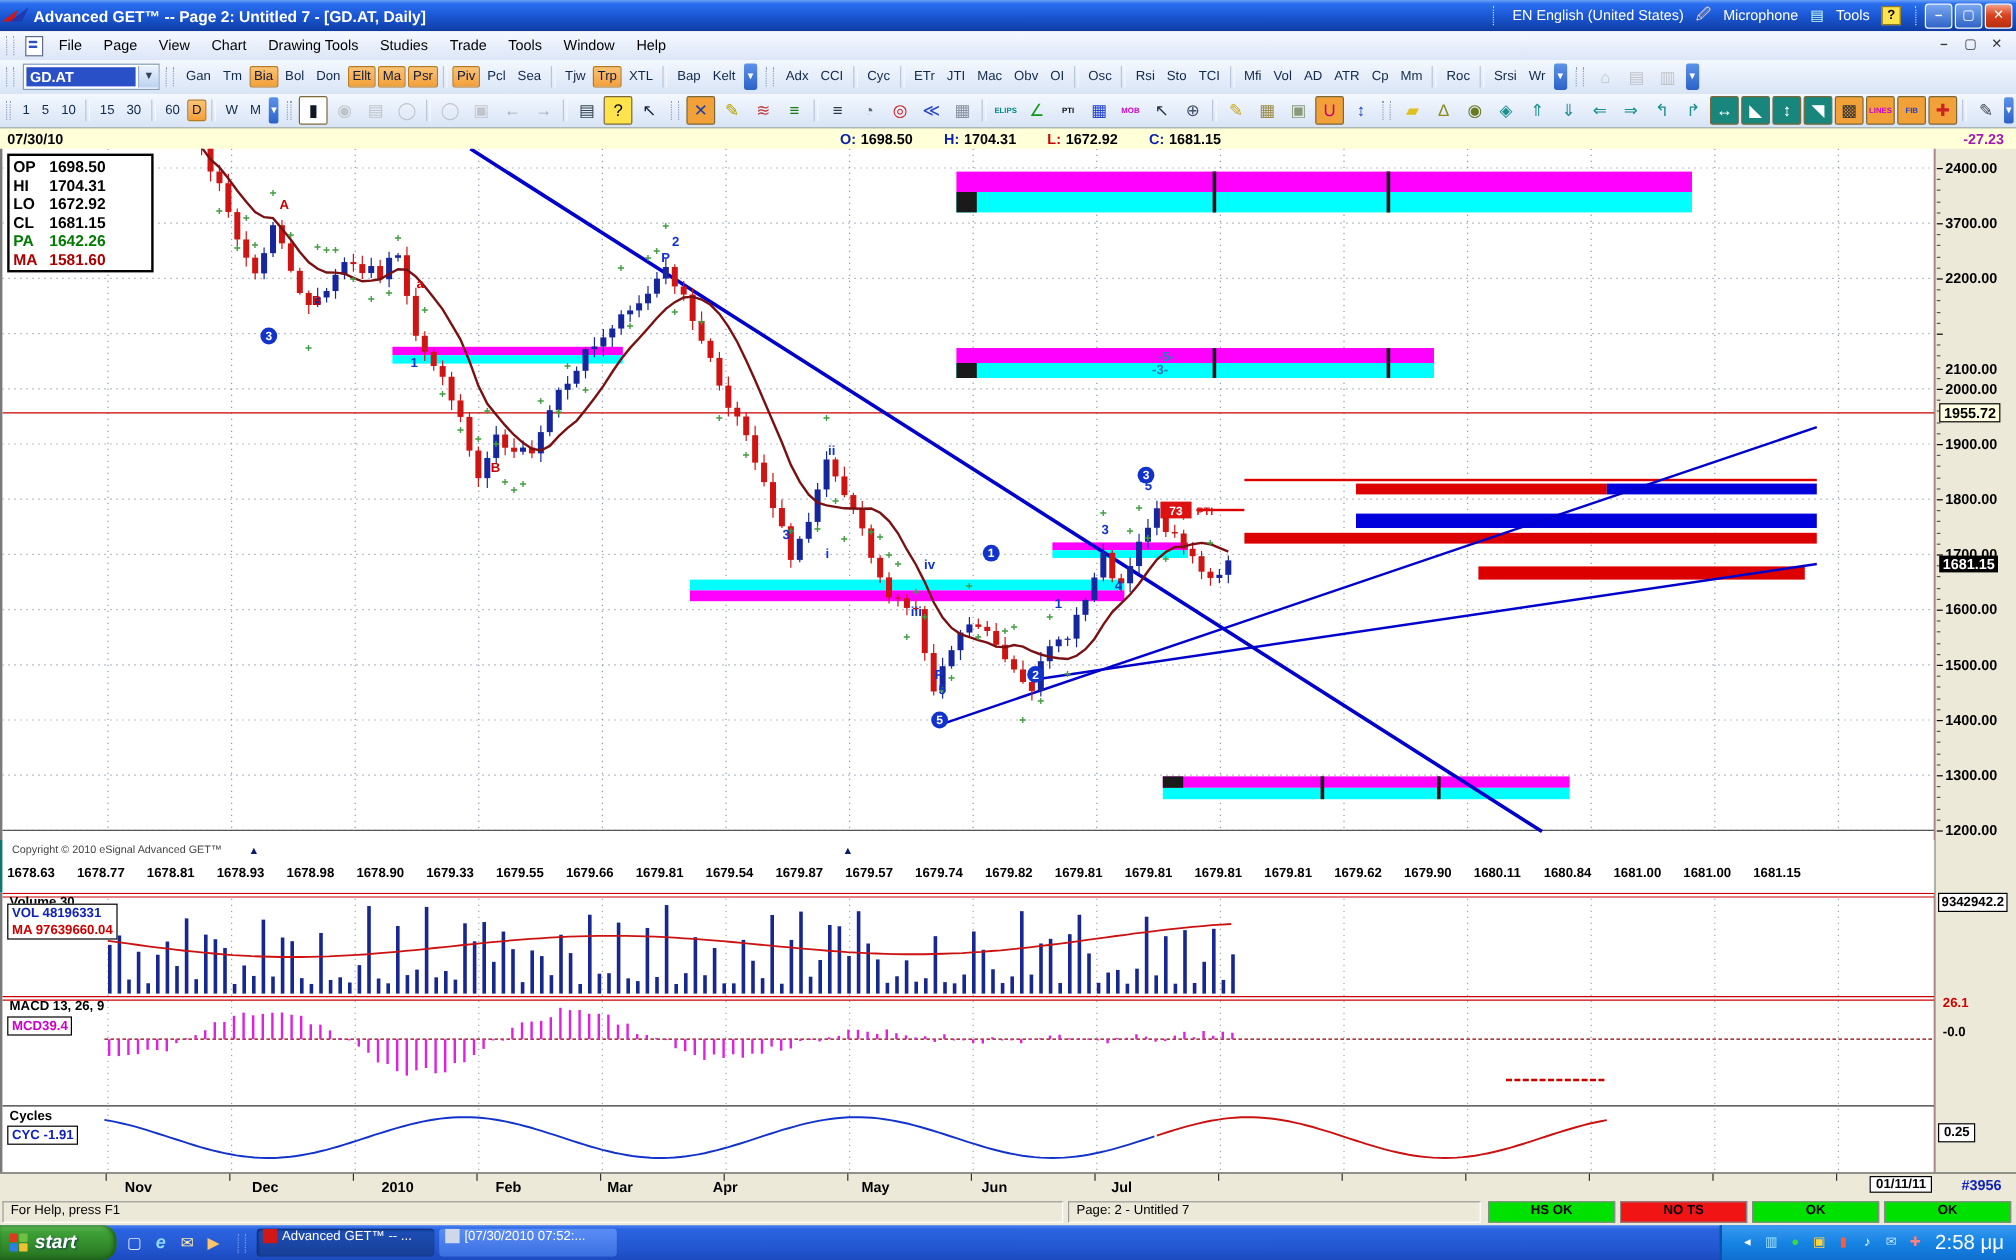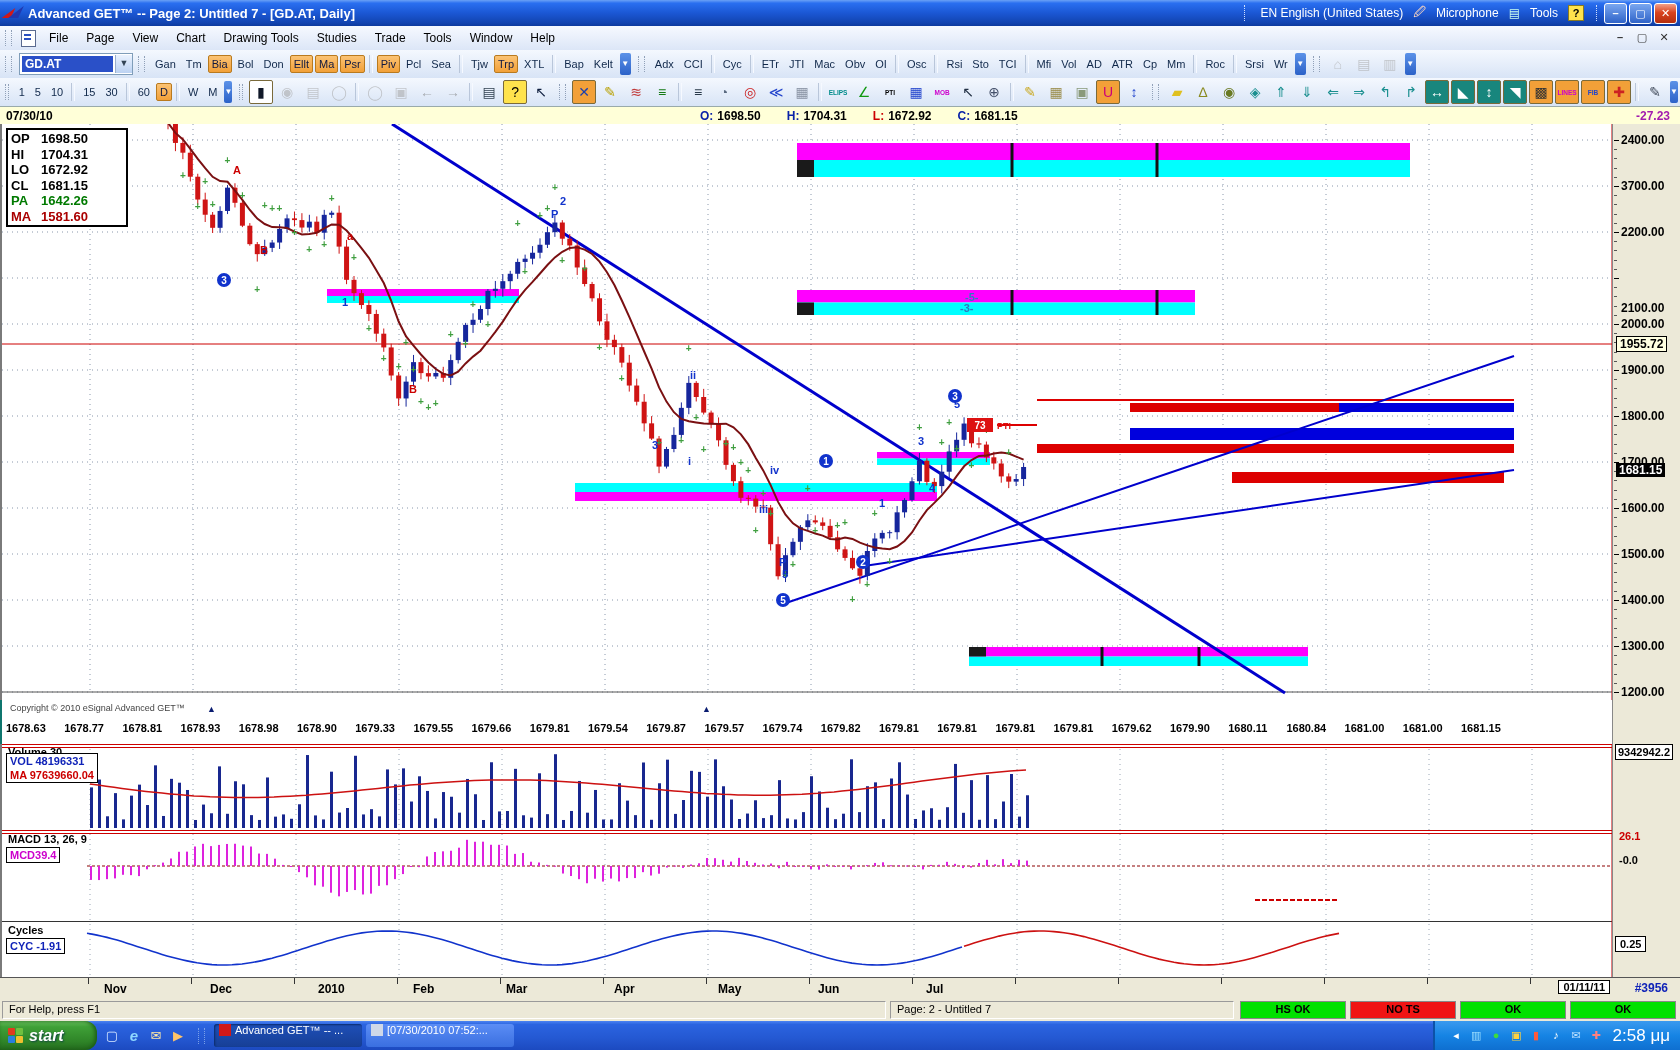--- a/index.html
+++ b/index.html
@@ -1133,21 +1133,21 @@
   </div>
 
 <div id="months" class="abs">
   <span id="enddate">01/11/11</span>
   <span id="barnum">#3956</span>
 <span class="mon" style="left: 104px;">Nov</span>
     <span class="mon" style="left: 210px;">Dec</span>
     <span class="mon" style="left: 318px;">2010</span>
     <span class="mon" style="left: 396px; margin-left: 17px;">Feb</span>
     <span class="mon" style="left: 506px;">Mar</span>
-    <span class="mon" style="left: 614px;">Apr</span>
+    <span class="mon" style="left: 594px;">Apr</span>
     <span class="mon" style="left: 718px; text-align: center;">May</span>
     <span class="mon" style="left: 818px;">Jun</span>
     <span class="mon" style="left: 926px;">Jul</span>
     <span class="montick" style="left: 88px;"></span>
     <span class="montick" style="left: 191px;"></span>
     <span class="montick" style="left: 294px;"></span>
     <span class="montick" style="left: 397px;"></span>
     <span class="montick" style="left: 500px;"></span>
     <span class="montick" style="left: 603px;"></span>
     <span class="montick" style="left: 706px;"></span>

